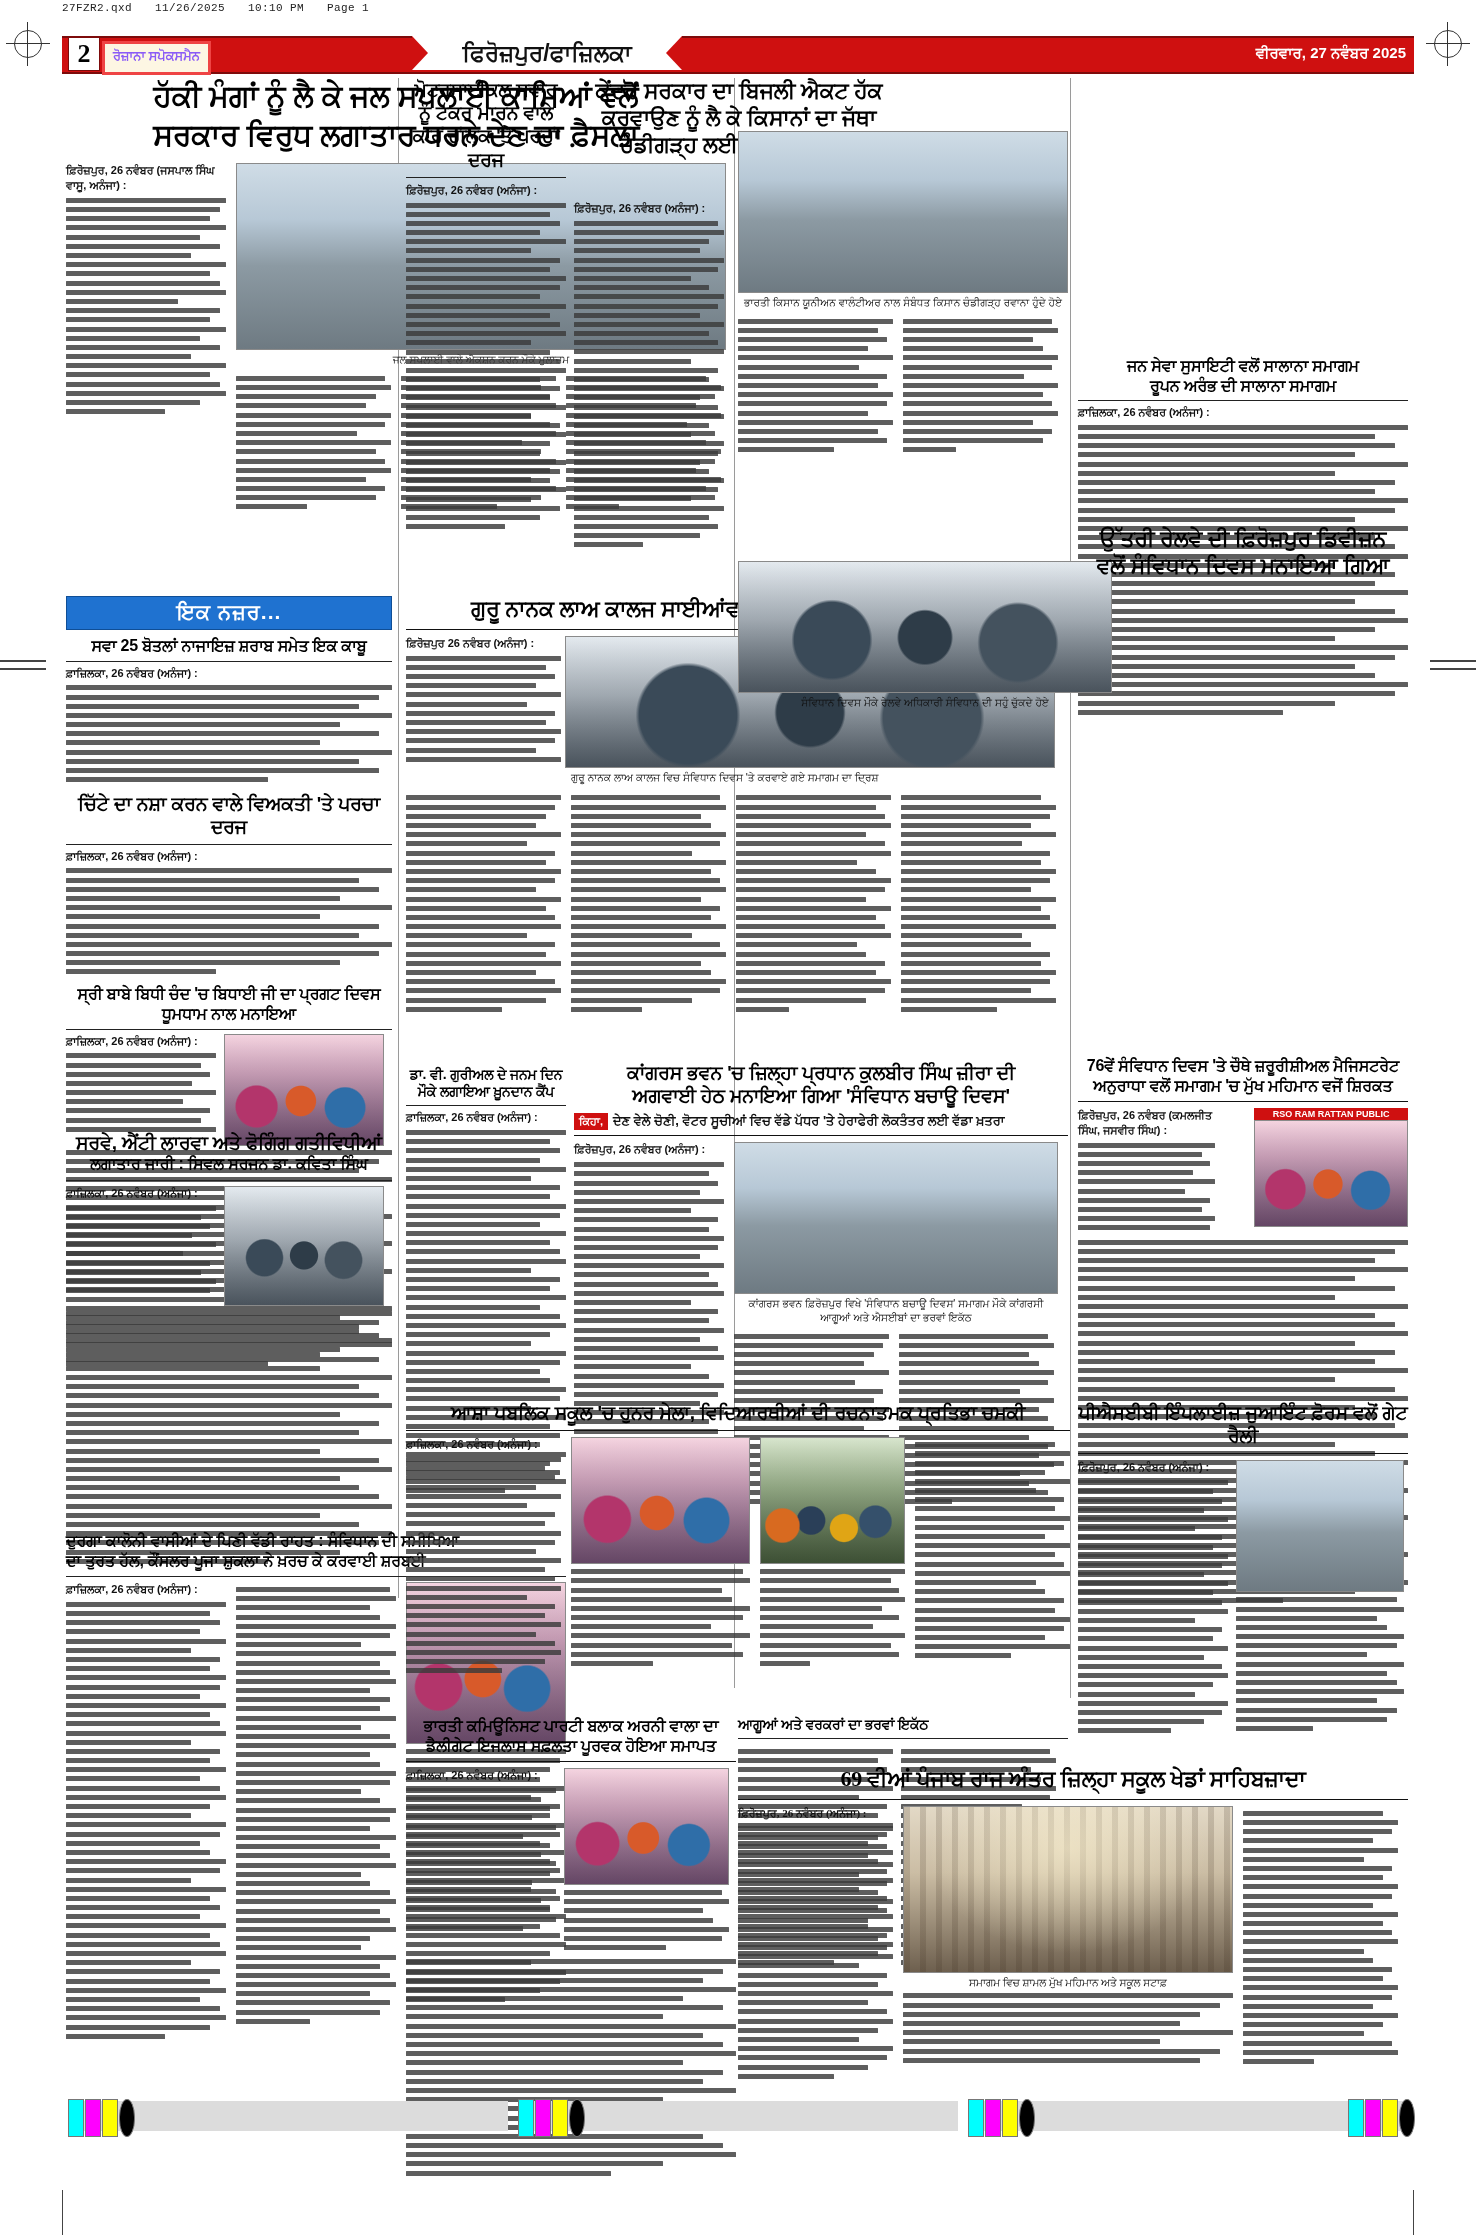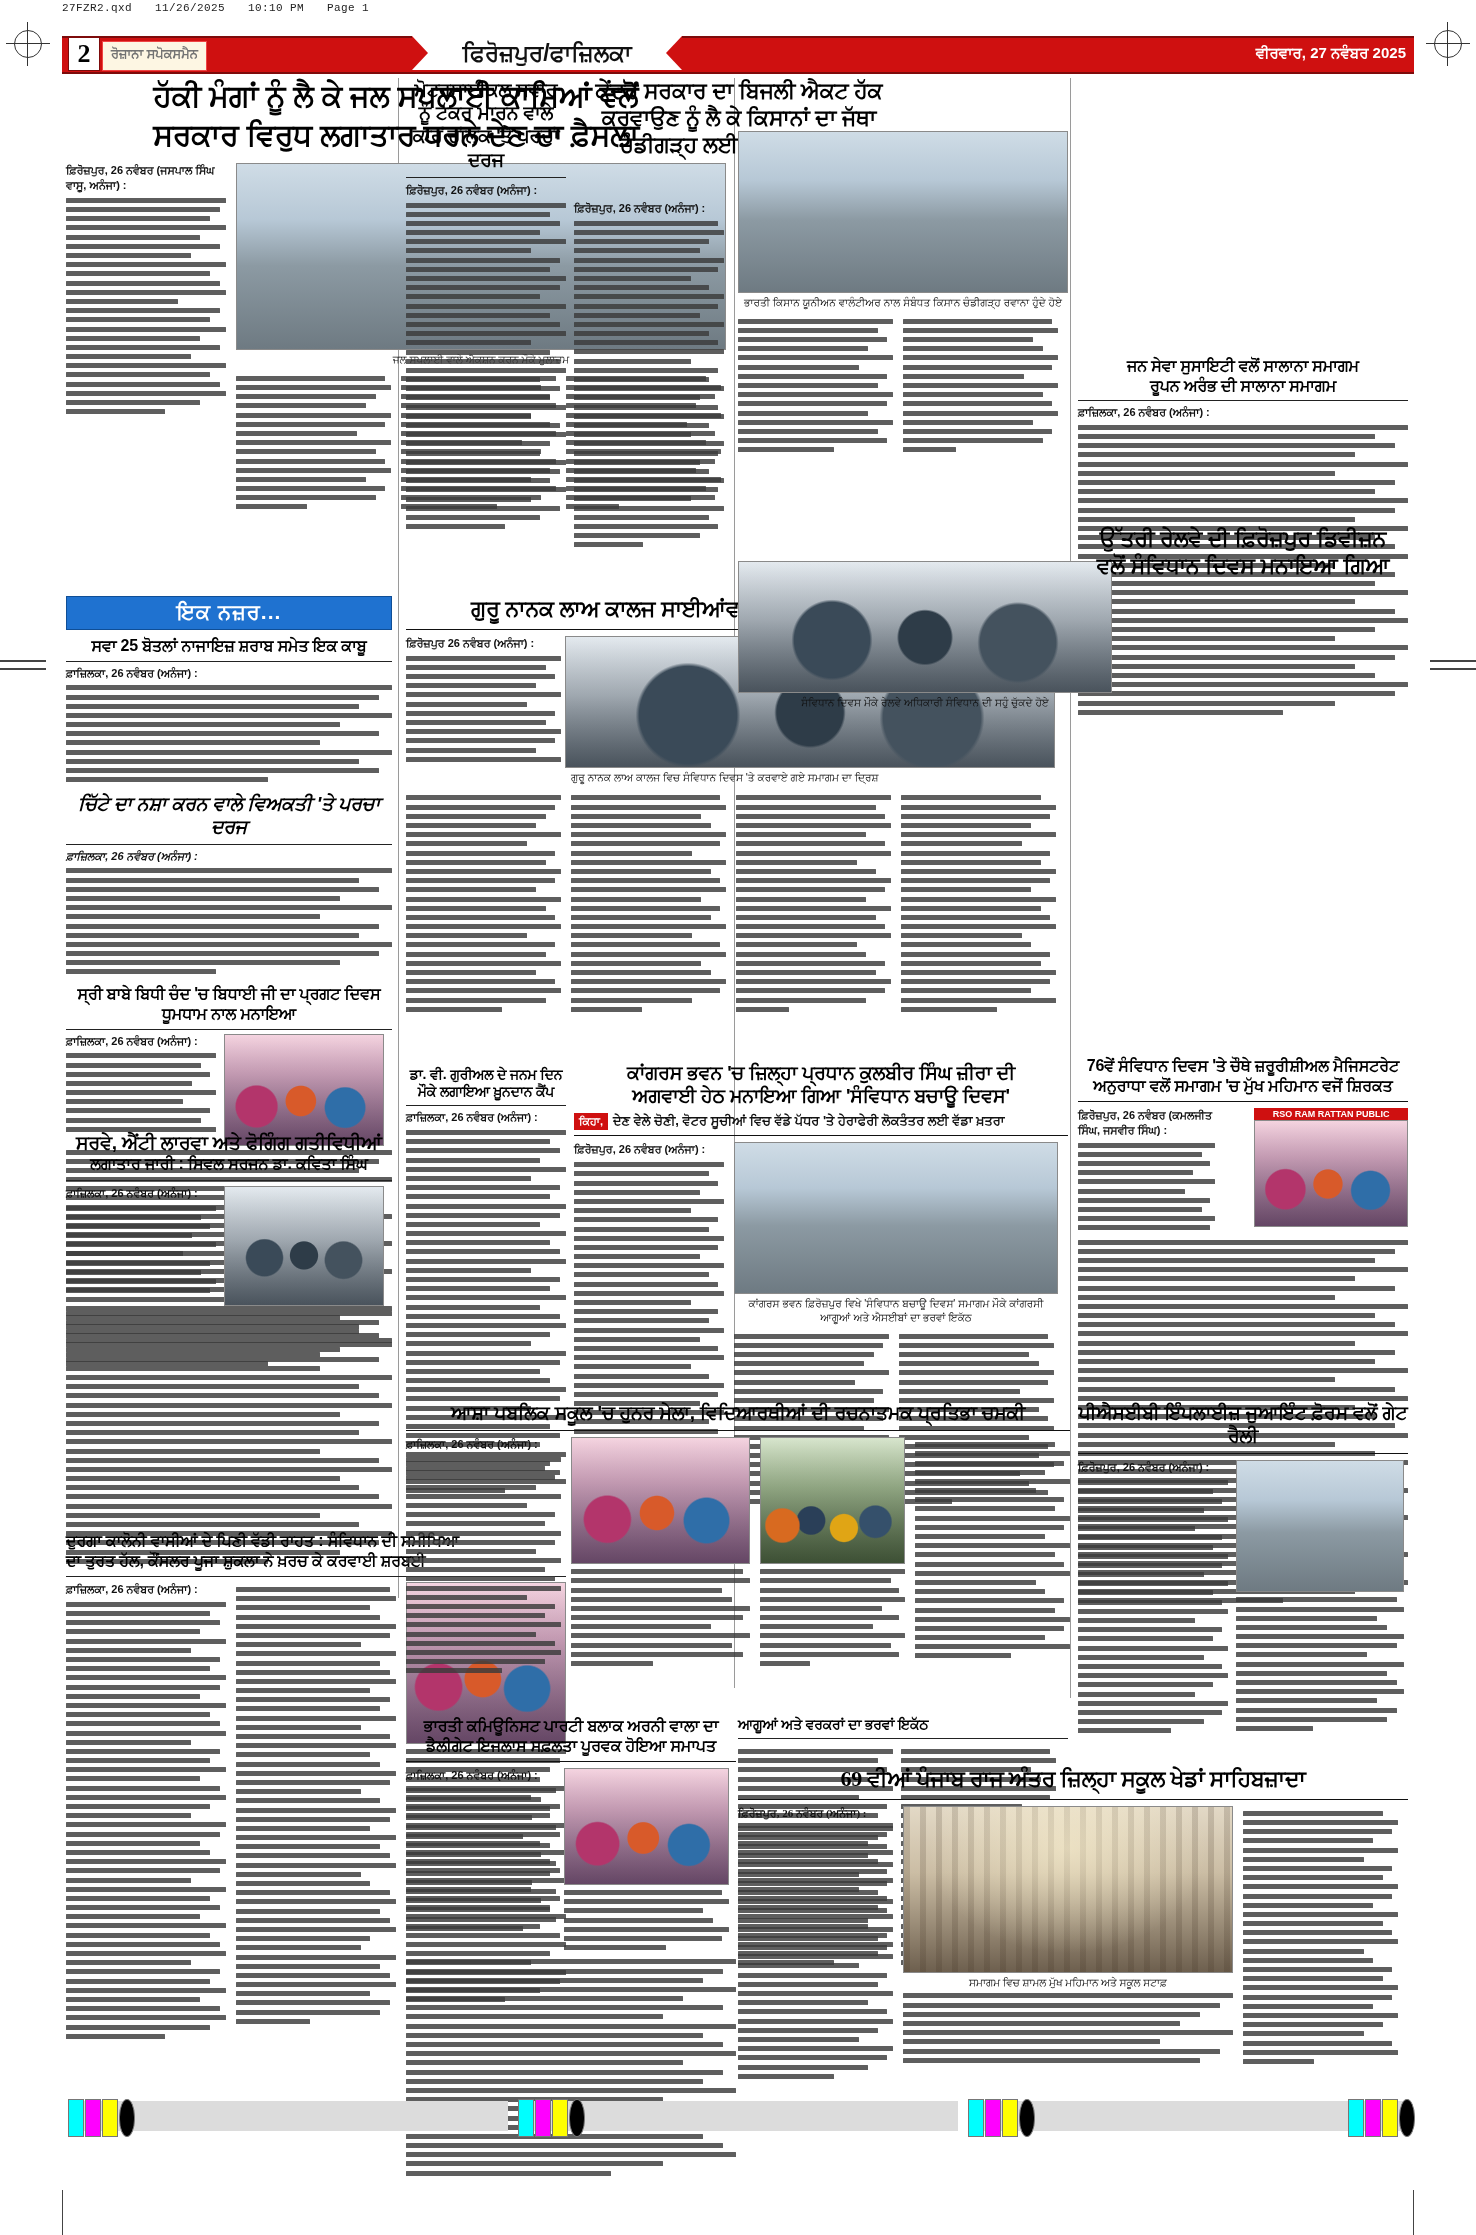--- a/index.html
+++ b/index.html
@@ -20,21 +20,21 @@
   .regcircle:after{top:-9px;left:12px;height:44px;width:1.2px;}
 
   
   .masthead{position:absolute;left:0;top:10px;width:1352px;height:34px;}
   .mh-red{position:absolute;left:0;top:0;width:1352px;height:34px;background:#cf1010;border-top:2px solid #7d0b0b;border-bottom:2px solid #7d0b0b;}
   .mh-white{position:absolute;left:350px;top:0;width:270px;height:34px;background:#fff;}
   .mh-white:before,.mh-white:after{content:"";position:absolute;top:0;border-top:17px solid transparent;border-bottom:17px solid transparent;}
   .mh-white:before{left:0;border-left:16px solid #cf1010;}
   .mh-white:after{right:0;border-right:16px solid #cf1010;}
   .mh-pageno{position:absolute;left:6px;top:1px;width:30px;height:32px;background:#fff;color:#000;font-weight:bold;font-size:26px;line-height:32px;text-align:center;font-family:"Liberation Serif",serif;border:1px solid #7d0b0b;}
-  .mh-kicker{position:absolute;left:40px;top:5px;height:24px;background:#fdf6e3;border:1px solid #ef4444;color:#737373;font-size:13px;font-weight:bold;padding:2px 8px;line-height:20px;}
+  .mh-kicker{position:absolute;left:40px;top:5px;height:24px;background:#fdf6e3;border:3px solid #ef4444;color:#8b5cf6;font-size:13px;font-weight:bold;padding:2px 8px;line-height:20px;}
   .mh-title{position:absolute;left:350px;top:0;width:270px;height:34px;line-height:34px;text-align:center;font-size:23px;font-weight:bold;color:#111;}
   .mh-date{position:absolute;right:8px;top:0;height:34px;line-height:34px;font-size:15px;font-weight:bold;color:#fff;}
 
   
   .col{position:absolute;top:52px;}
   .vrule{position:absolute;width:1px;background:#9a9a9a;}
 
   
   .hl{font-weight:bold;color:#000;line-height:1.22;letter-spacing:-.2px;}
   .hl-xxl{font-size:30px;}
@@ -432,21 +432,21 @@
         <div class="ln s84"></div>
           <div class="ln s96"></div>
           <div class="ln s78"></div>
           <div class="ln s100"></div>
         <div class="ln s90"></div>
           <div class="ln s96"></div>
           <div class="ln s62"></div>
       </div>
     </div>
 
-    <div style="margin-top:10px;font-style:italic;">
+    <div style="margin-top:10px;">
       <div class="hl hl-lg center">ਚਿੱਟੇ ਦਾ ਨਸ਼ਾ ਕਰਨ ਵਾਲੇ ਵਿਅਕਤੀ 'ਤੇ ਪਰਚਾ ਦਰਜ</div>
       <div style="border-bottom:1px solid #222;margin:5px 0 4px;"></div>
       <div class="dateline">ਫ਼ਾਜ਼ਿਲਕਾ, 26 ਨਵੰਬਰ (ਅਨੰਜਾ) :</div>
       <div class="body">
         <div class="ln s100"></div>
           <div class="ln s90"></div>
           <div class="ln s96"></div>
           <div class="ln s84"></div>
         <div class="ln s100"></div>
           <div class="ln s78"></div>

